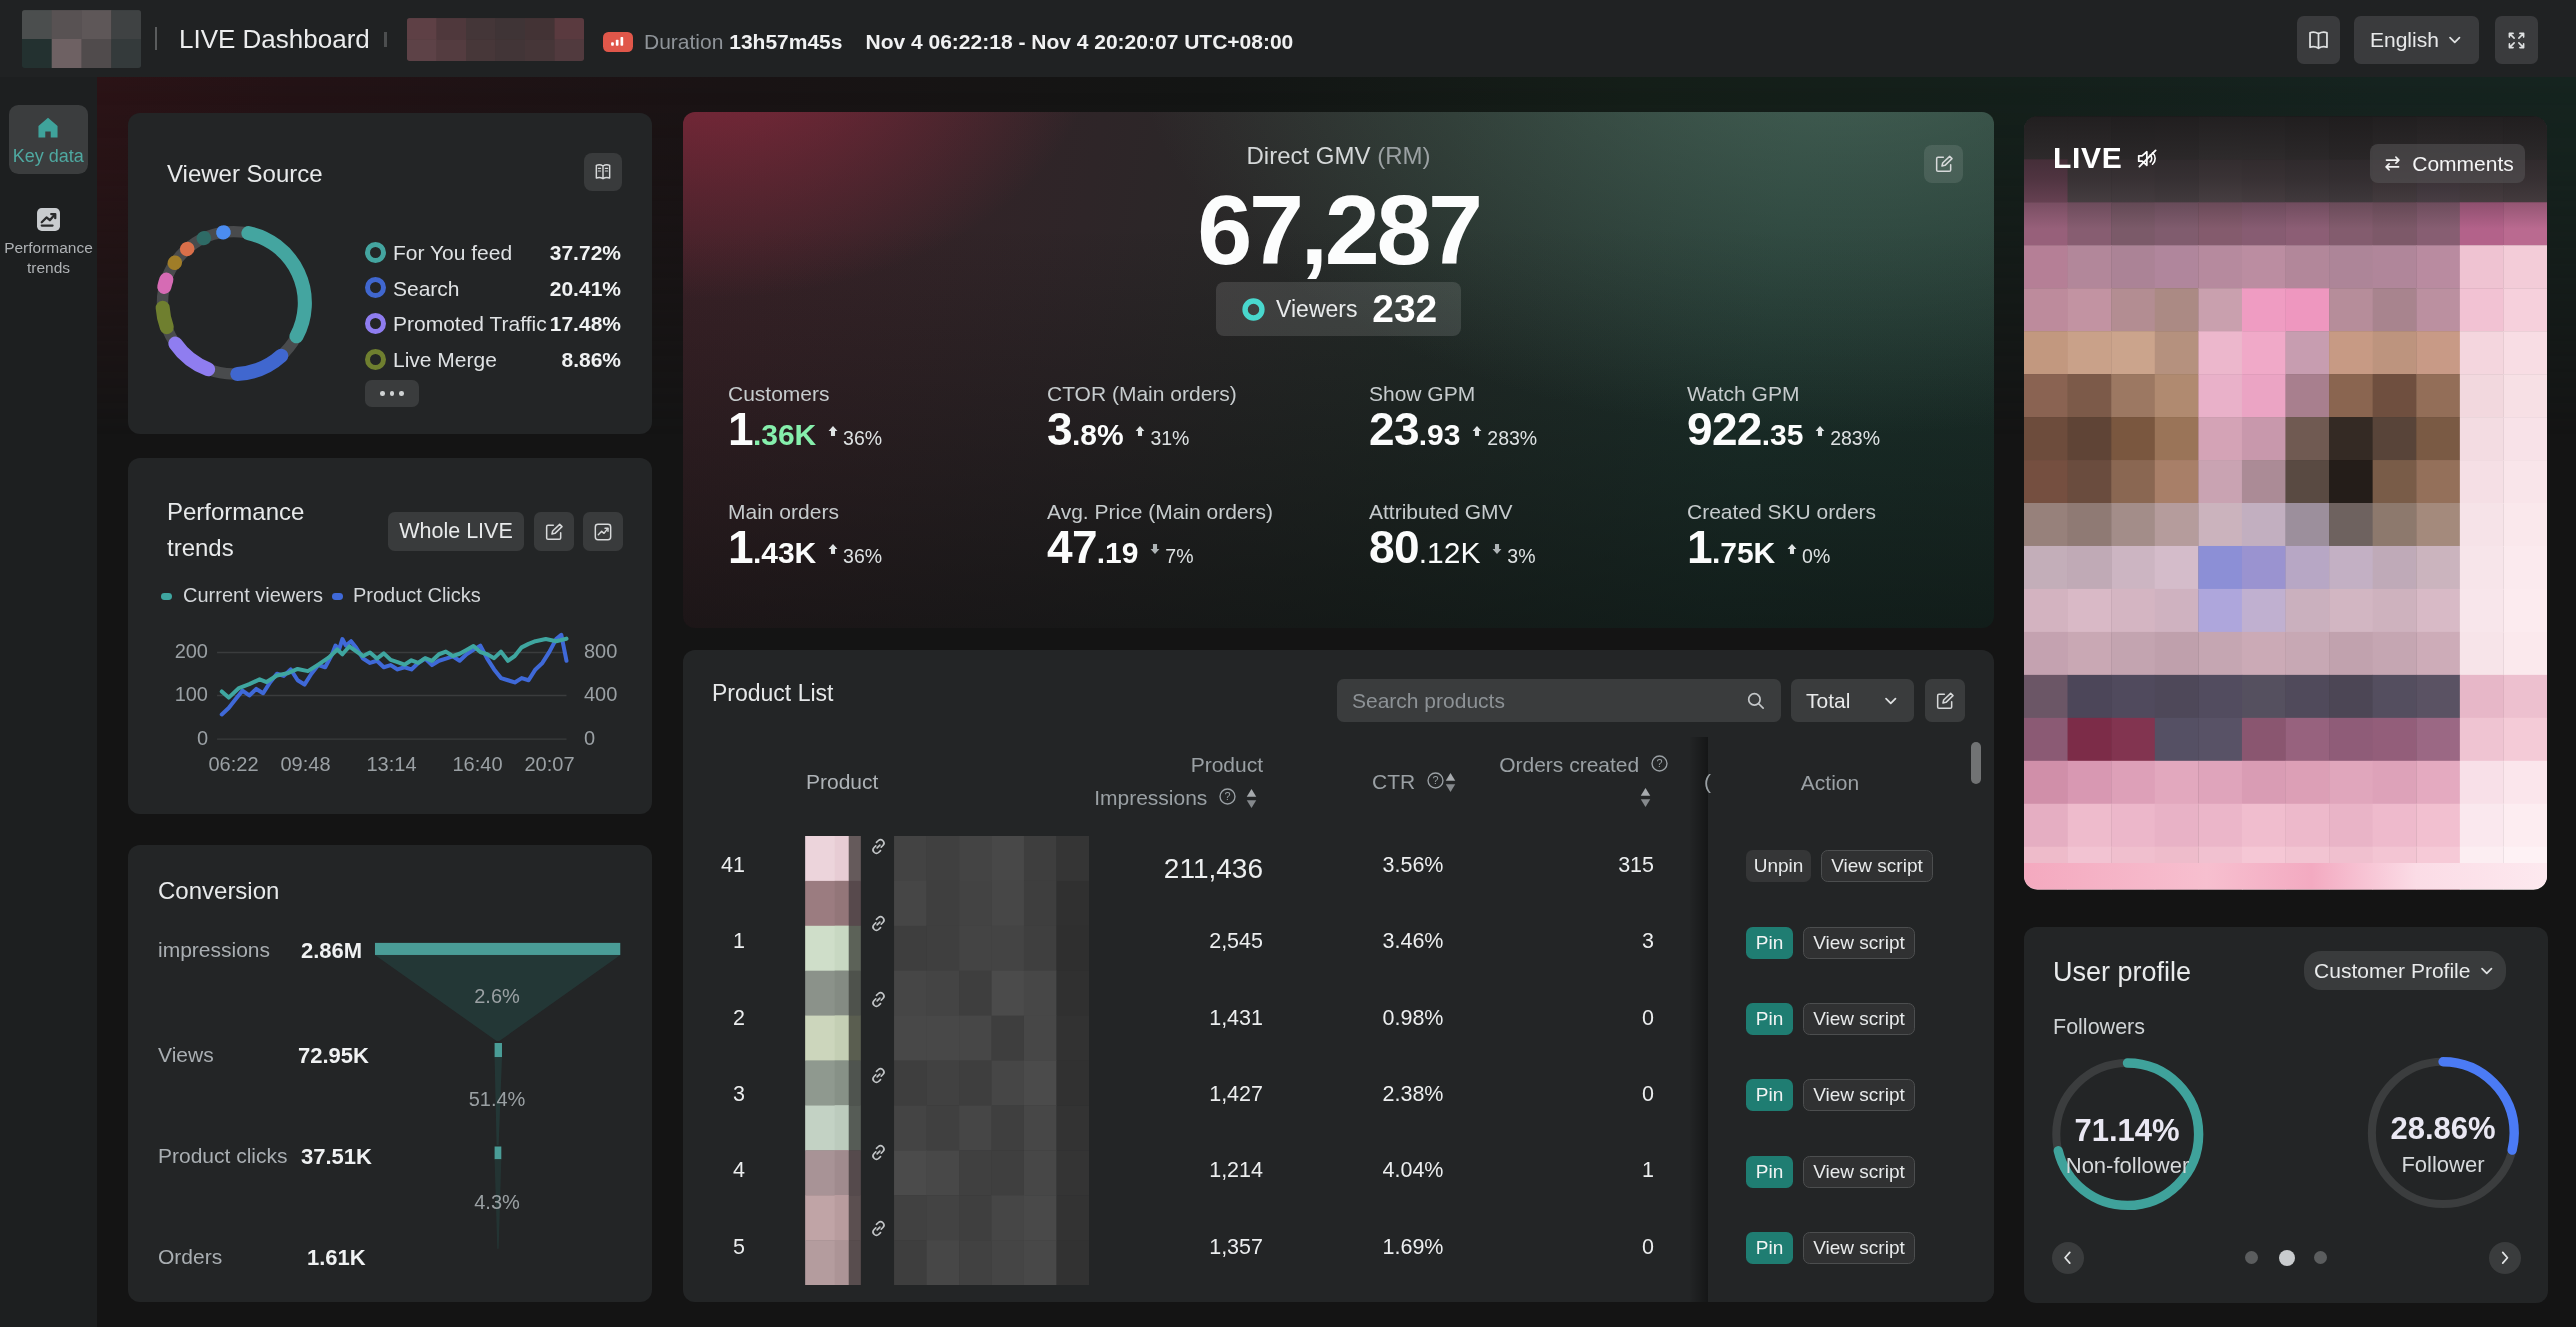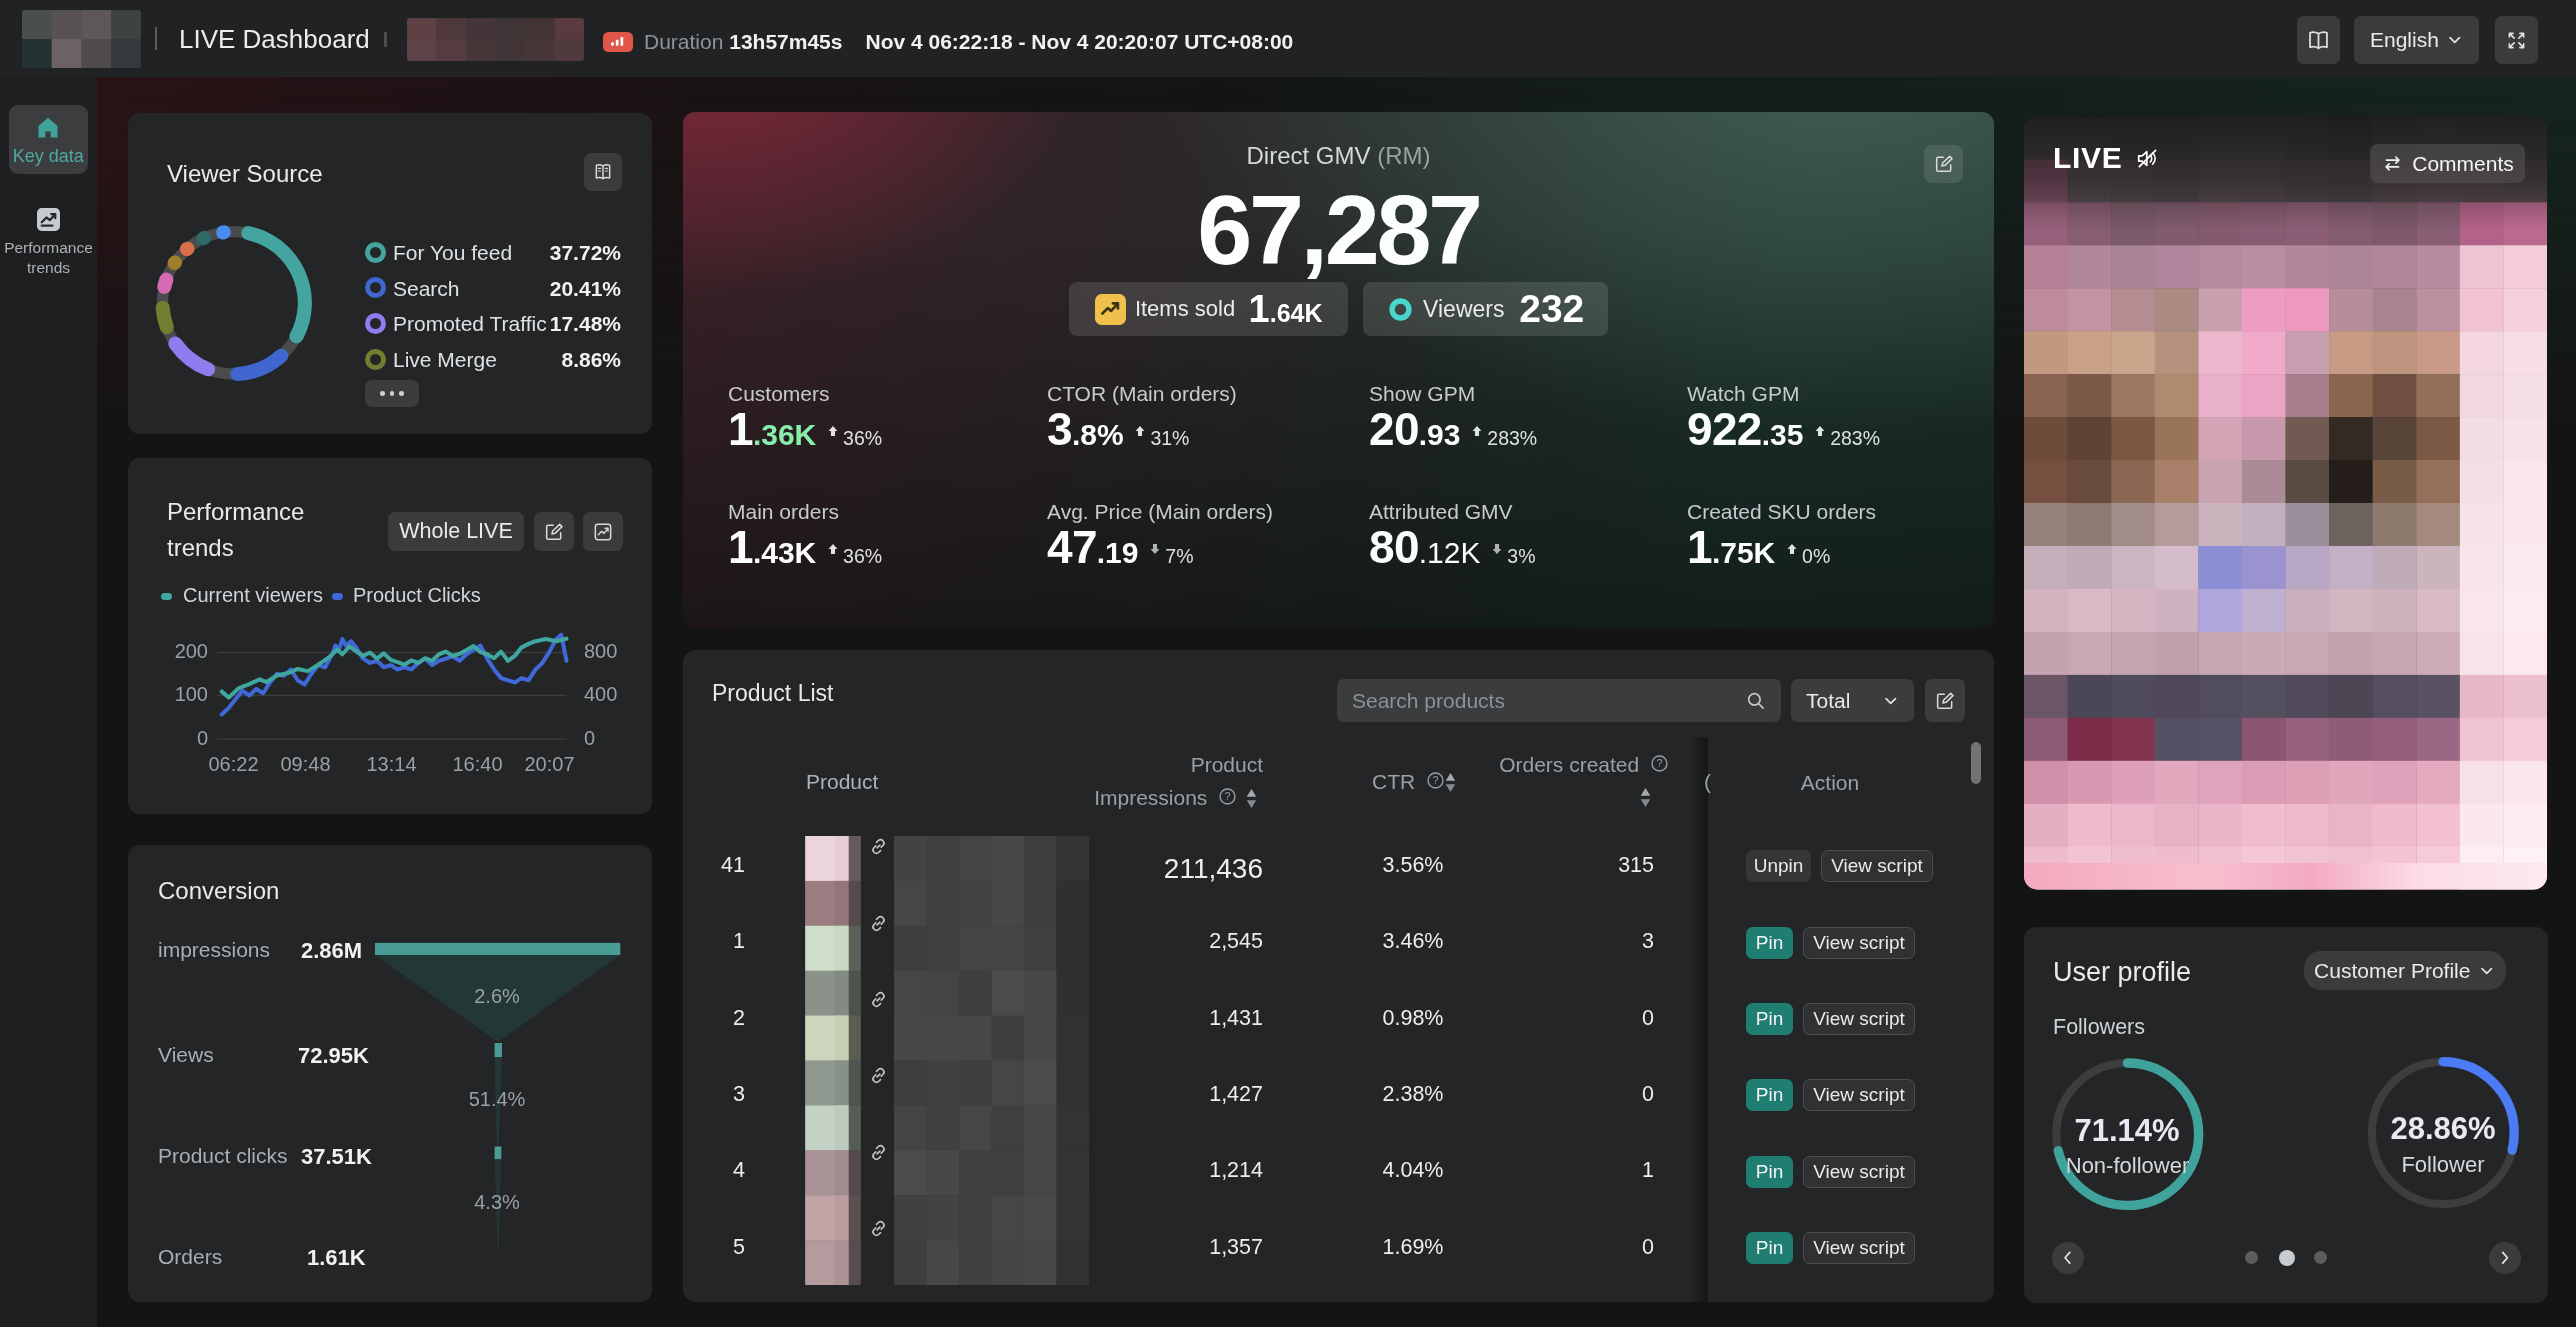--- a/index.html
+++ b/index.html
@@ -194,29 +194,20 @@
     <rect x="736" y="1706" width="10" height="19" fill="#4a9d97"></rect>
     <path d="M736 1725 L746 1725 L742 1858 L740 1858 Z" fill="#243a38" fill-opacity="0.75"></path>
   </svg>
 <div class="abs" style="left:430px;top:985px;width:134px;text-align:center;font-size:20px;color:#9aa0a3">2.6%</div>
 <div class="abs" style="left:430px;top:1088px;width:134px;text-align:center;font-size:20px;color:#9aa0a3">51.4%</div>
 <div class="abs" style="left:430px;top:1191px;width:134px;text-align:center;font-size:20px;color:#9aa0a3">4.3%</div>
 <div class="card" style="left:683px;top:112px;width:1311px;height:516px;background:radial-gradient(705px 470px at 2% -14%, rgba(143,42,63,0.88), rgba(143,42,63,0) 55%),radial-gradient(1142px 672px at 88% -18%, rgba(96,128,112,0.6), rgba(96,128,112,0) 62%),linear-gradient(180deg, rgba(0,0,0,0) 22%, rgba(10,14,13,0.60) 100%),linear-gradient(100deg, #3b2127 0%, #2e2528 30%, #232b28 55%, #1e352f 80%, #1d332d 100%);"></div>
 <div class="abs" style="left:683px;top:142px;width:1311px;text-align:center;font-size:24px;color:#d5d8d9">Direct GMV <span style="color:#9ba1a3">(RM)</span></div>
 <div class="abs" style="left:683px;top:173px;width:1311px;text-align:center;font-size:99px;font-weight:700;color:#fcfdfd;letter-spacing:-3.4px">67,287</div>
 <div class="abs" style="left:683px;top:282px;width:1311px;display:flex;justify-content:center;gap:15px">
-    <div style="background:rgba(255,255,255,0.12);border-radius:8px;height:54px;width:279px;display:flex;align-items:center;justify-content:center;gap:9.4px">
-      <svg width="31" height="31" viewBox="0 0 46 46" style="" fill="none">
-        <rect width="46" height="46" rx="10" fill="#efc14c"></rect>
-        <path d="M11 29 L19 21 L24 25 L33 15" stroke="#3a3214" stroke-width="4" stroke-linecap="round" stroke-linejoin="round"></path>
-        <path d="M26.5 14 L34 14 L34 21.5" stroke="#3a3214" stroke-width="4" stroke-linecap="round" stroke-linejoin="round"></path>
-      </svg>
-      <span style="font-size:22px;color:#e9ebec">Items sold</span>
-      <span style="font-size:38px;font-weight:700;color:#fff;margin-left:4px">1<span style="font-size:25px">.64K</span></span>
-    </div>
     <div style="background:rgba(255,255,255,0.12);border-radius:8px;height:54px;width:245px;display:flex;align-items:center;justify-content:center;gap:9.4px">
       <svg width="27" height="27" viewBox="0 0 40 40" style="" fill="none">
         <circle cx="20" cy="20" r="12.5" stroke="#49d7cd" stroke-width="8"></circle>
       </svg>
       <span style="font-size:23px;color:#e9ebec">Viewers</span>
       <span style="font-size:39px;font-weight:700;color:#fff;margin-left:5.4px">232</span>
     </div>
   </div>
 <div class="gbtn" style="left:1924px;top:145px;width:39px;height:38px;background:rgba(255,255,255,0.10);border-radius:8px">
     <svg width="20" height="20" viewBox="0 0 30 30" style="" fill="none">
@@ -237,21 +228,21 @@
 <div class="abs" style="left:1047px;top:402px;height:51px;display:flex;align-items:baseline">
     <span style="font-size:46px;font-weight:700;color:#fbfcfc;letter-spacing:-0.7px">3</span>
     <span style="font-size:30px;font-weight:700;color:#fbfcfc">.8%</span>
     <span style="margin-left:9.4px;margin-right:3.4px;align-self:center;margin-top:8px"><svg width="14" height="14" viewBox="0 0 21 21" style="" fill="none">
         <path d="M11 3 L18 11 H14.2 V19 H7.8 V11 H4 Z" fill="#dfe3e4" transform="scale(0.9545454545454546)"></path>
       </svg></span>
     <span style="font-size:19.5px;color:#dde1e2">31%</span>
   </div>
 <div class="abs" style="left:1369px;top:382px;font-size:21px;color:#c6cbcd">Show GPM</div>
 <div class="abs" style="left:1369px;top:402px;height:51px;display:flex;align-items:baseline">
-    <span style="font-size:46px;font-weight:700;color:#fbfcfc;letter-spacing:-0.7px">20</span>
+    <span style="font-size:46px;font-weight:700;color:#fbfcfc;letter-spacing:-0.7px">23</span>
     <span style="font-size:30px;font-weight:700;color:#fbfcfc">.93</span>
     <span style="margin-left:9.4px;margin-right:3.4px;align-self:center;margin-top:8px"><svg width="14" height="14" viewBox="0 0 21 21" style="" fill="none">
         <path d="M11 3 L18 11 H14.2 V19 H7.8 V11 H4 Z" fill="#dfe3e4" transform="scale(0.9545454545454546)"></path>
       </svg></span>
     <span style="font-size:19.5px;color:#dde1e2">283%</span>
   </div>
 <div class="abs" style="left:1687px;top:382px;font-size:21px;color:#c6cbcd">Watch GPM</div>
 <div class="abs" style="left:1687px;top:402px;height:51px;display:flex;align-items:baseline">
     <span style="font-size:46px;font-weight:700;color:#fbfcfc;letter-spacing:-0.7px">922</span>
     <span style="font-size:30px;font-weight:700;color:#fbfcfc">.35</span>

